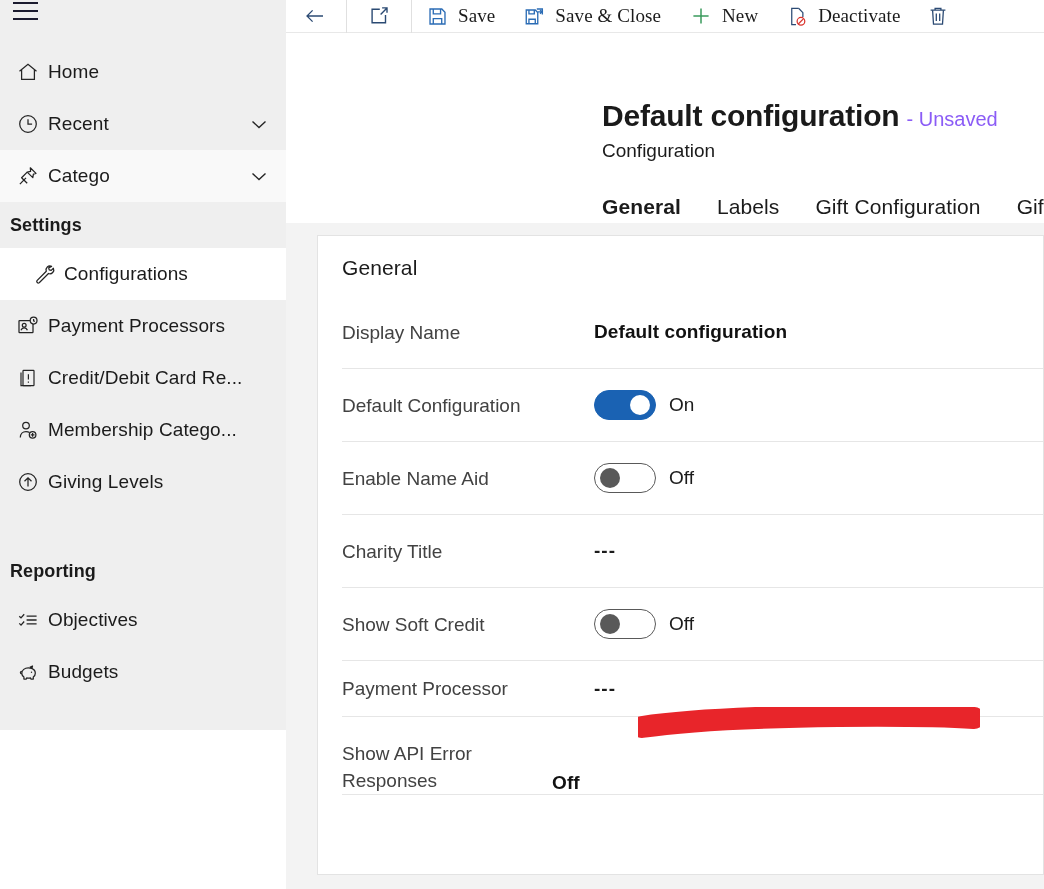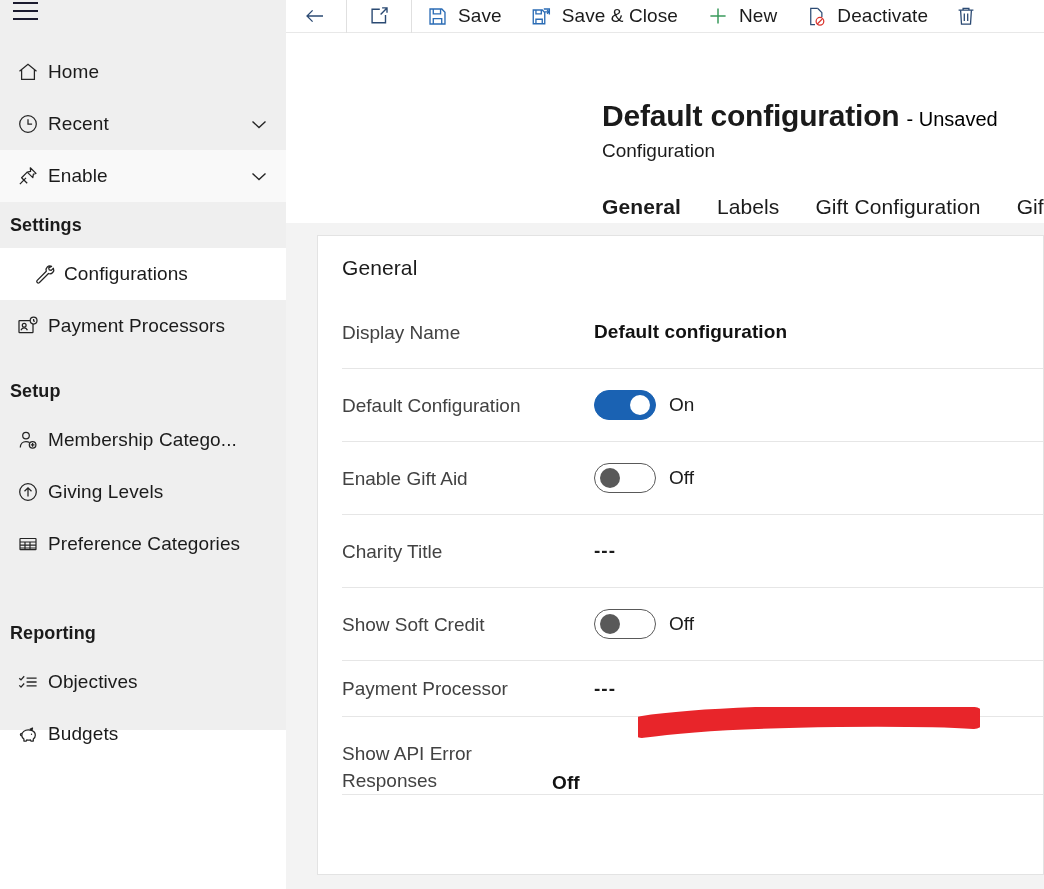--- a/index.html
+++ b/index.html
@@ -132,20 +132,21 @@
   }
   .cmd-btn {
     display: flex;
     align-items: center;
     height: 33px;
     padding: 0 12px;
     gap: 9px;
     cursor: pointer;
     white-space: nowrap;
     flex: 0 0 auto;
+    font-family: Liberation Serif, serif;
   }
   .cmd-btn .t {
     font-size: 19px;
     color: #1b1b1b;
     letter-spacing: 0.1px;
   }
   .cmd-icon { display: flex; align-items: center; justify-content: center; }
 
   
   #rec-header {
@@ -164,21 +165,21 @@
     gap: 7px;
   }
   #rec-title {
     font-size: 30px;
     font-weight: bold;
     color: #1a1a1a;
     letter-spacing: -0.2px;
   }
   #rec-state {
     font-size: 20px;
-    color: #000000;
+    color: #8b5cf6;
   }
   #rec-sub {
     position: absolute;
     left: 316px;
     top: 107px;
     font-size: 19px;
     color: #1b1b1b;
   }
   #tabs {
     position: absolute;
@@ -365,21 +366,21 @@
       </div>
 
       <div class="nav-row highlight">
         <span class="ico">
           <svg width="24" height="24" viewBox="0 0 24 24" fill="none" stroke="#242424" stroke-width="1.25" stroke-linejoin="round">
             <path d="M14.3 3.8 20 9.4l-2.6.7-.6 3.5-5.6-5.5 3.4-.7z"></path>
             <path d="M11.2 8.1 5.6 13.7l5.6 5.6"></path>
             <path d="M10 13.9 3.9 20.1"></path>
           </svg>
         </span>
-        <span class="lbl">Enable</span>
+        <span class="lbl">Catego</span>
         <span class="chev">
           <svg width="26" height="26" viewBox="0 0 26 26" fill="none" stroke="#242424" stroke-width="1.4">
             <path d="M6.5 10.5 13 16.5l6.5-6"></path>
           </svg>
         </span>
       </div>
 
       <div class="grp-head">Settings</div>
 
       <div class="nav-row selected">
@@ -397,22 +398,31 @@
             <rect x="3" y="6.5" width="14" height="12" rx="0.6"></rect>
             <circle cx="8.2" cy="11.3" r="1.9"></circle>
             <path d="M5 16.3c.6-1.7 1.9-2.5 3.2-2.5s2.6.8 3.2 2.5"></path>
             <circle cx="17.6" cy="6.6" r="3.4" fill="#efefef"></circle>
             <path d="M17.6 4.9v1.9l1.2.8"></path>
           </svg>
         </span>
         <span class="lbl">Payment Processors</span>
       </div>
 
-
-      <div class="grp-head" style="margin-top:16px">Setup</div>
+      <div class="nav-row">
+        <span class="ico">
+          <svg width="24" height="24" viewBox="0 0 24 24" fill="none" stroke="#242424" stroke-width="1.2">
+            <rect x="7" y="4.4" width="11" height="15.2" rx="0.6"></rect>
+            <path d="M5 6.6v13h10"></path>
+            <path d="M12.4 8.2v5.2M12.4 15.6v1.2"></path>
+          </svg>
+        </span>
+        <span class="lbl">Credit/Debit Card Re...</span>
+      </div>
+
 
       <div class="nav-row">
         <span class="ico">
           <svg width="24" height="24" viewBox="0 0 24 24" fill="none" stroke="#242424" stroke-width="1.25">
             <circle cx="10" cy="7.6" r="3.3"></circle>
             <path d="M4.3 19.4c0-3.6 2.5-5.9 5.7-5.9 1.4 0 2.6.4 3.6 1.1"></path>
             <circle cx="16.6" cy="16.8" r="3.3"></circle>
             <path d="M16.6 14.9v3.9M14.7 16.8h3.8"></path>
           </svg>
         </span>
@@ -422,29 +432,20 @@
       <div class="nav-row">
         <span class="ico">
           <svg width="24" height="24" viewBox="0 0 24 24" fill="none" stroke="#242424" stroke-width="1.25">
             <circle cx="12" cy="12" r="8.3"></circle>
               <path d="M12 16.4V7.9M8.5 11.3 12 7.8l3.5 3.5"></path>
           </svg>
         </span>
         <span class="lbl">Giving Levels</span>
       </div>
 
-      <div class="nav-row">
-        <span class="ico">
-          <svg width="24" height="24" viewBox="0 0 24 24" fill="none" stroke="#242424" stroke-width="1.2">
-            <rect x="4" y="6.5" width="16" height="11.2" rx="0.5"></rect>
-            <path d="M4 10h16M4 13.2h16M4 16h16M9 10v7.7M14 10v7.7"></path>
-          </svg>
-        </span>
-        <span class="lbl">Preference Categories</span>
-      </div>
 
       <div class="grp-head" style="margin-top:40px">Reporting</div>
 
       <div class="nav-row">
         <span class="ico">
           <svg width="24" height="24" viewBox="0 0 24 24" fill="none" stroke="#242424" stroke-width="1.3">
             <path d="M3.3 8.2 5 9.9l3.2-3.6"></path>
             <path d="M3.3 15.4 5 17.1l3.2-3.6"></path>
             <path d="M10.6 8.2h10M10.6 12h10M10.6 15.8h10"></path>
           </svg>
@@ -587,21 +588,21 @@
             <div class="fl">Default Configuration</div>
             <div class="fv">
               <span class="toggle on">
                 <span class="knob"></span>
               </span>
               <span class="state">On</span>
             </div>
           </div>
 
           <div class="frow">
-            <div class="fl">Enable Gift Aid</div>
+            <div class="fl">Enable Name Aid</div>
             <div class="fv">
               <span class="toggle off">
                 <span class="knob"></span>
               </span>
               <span class="state">Off</span>
             </div>
           </div>
 
           <div class="frow">
             <div class="fl">Charity Title</div>

